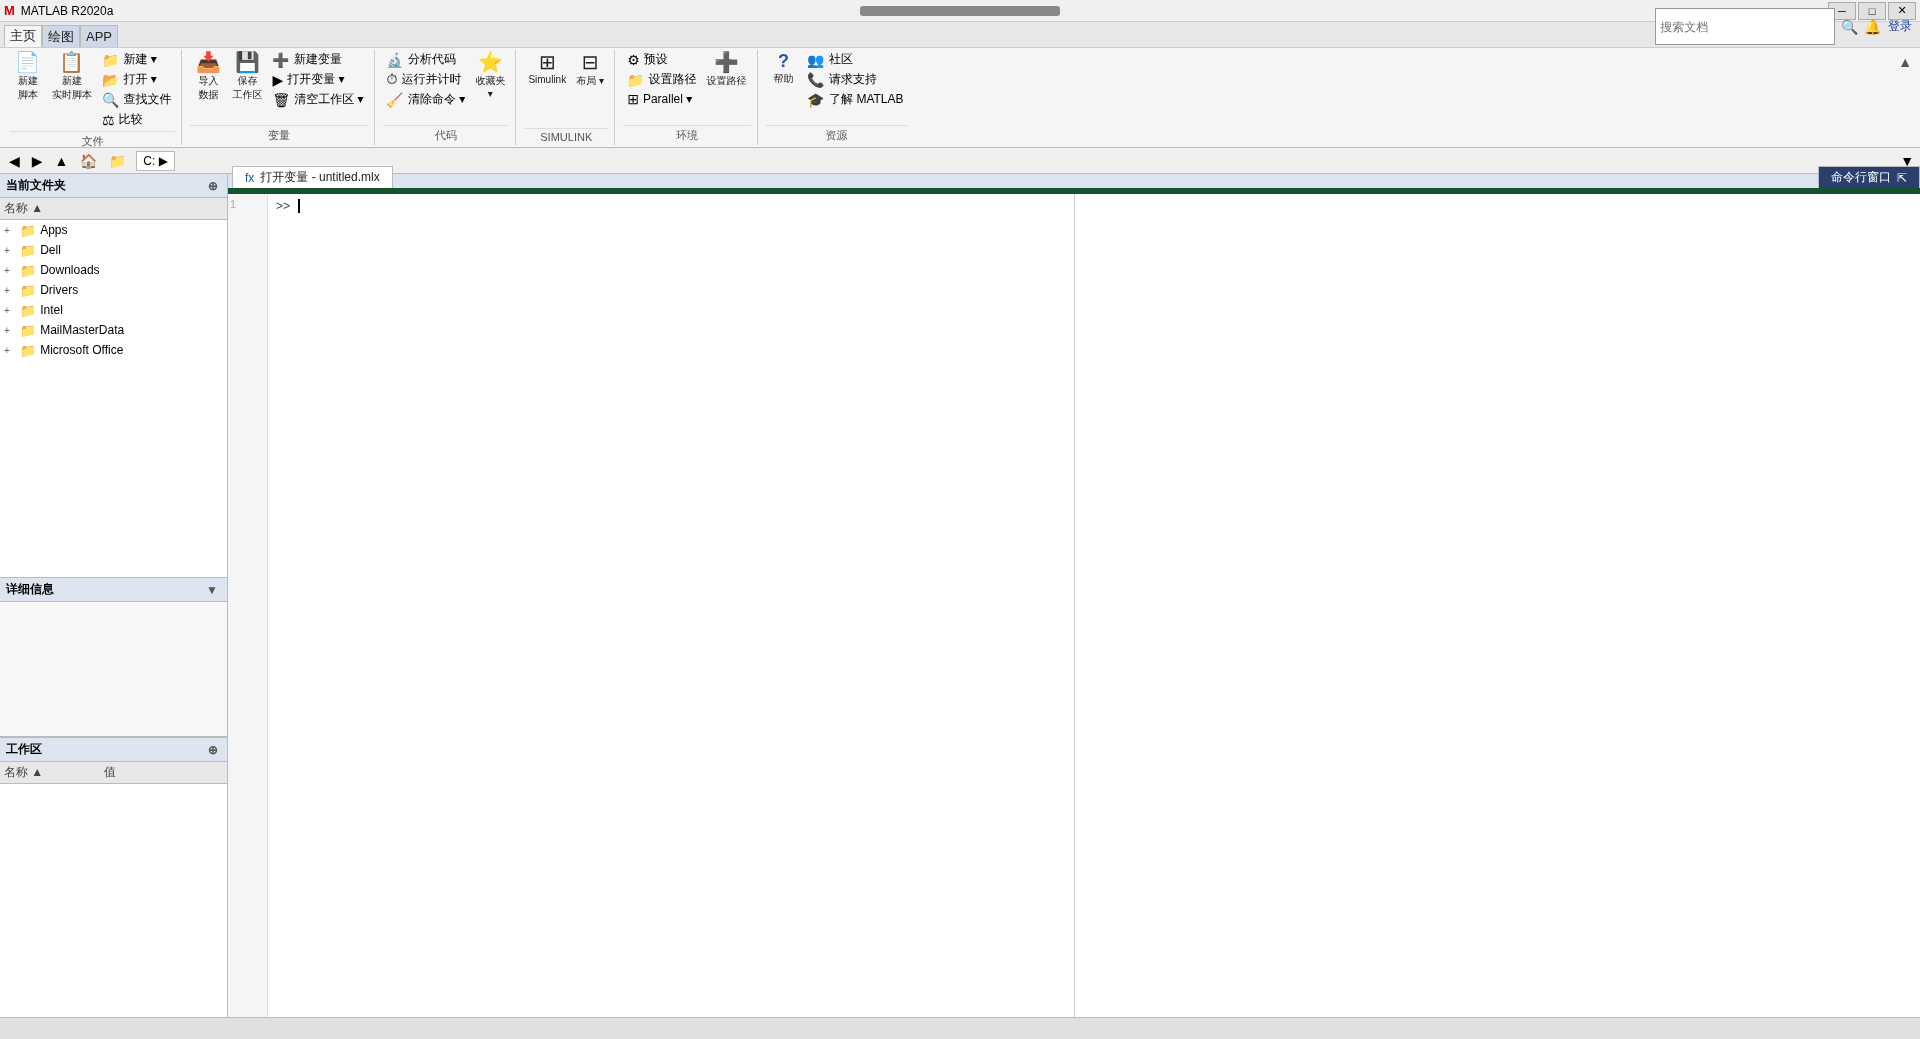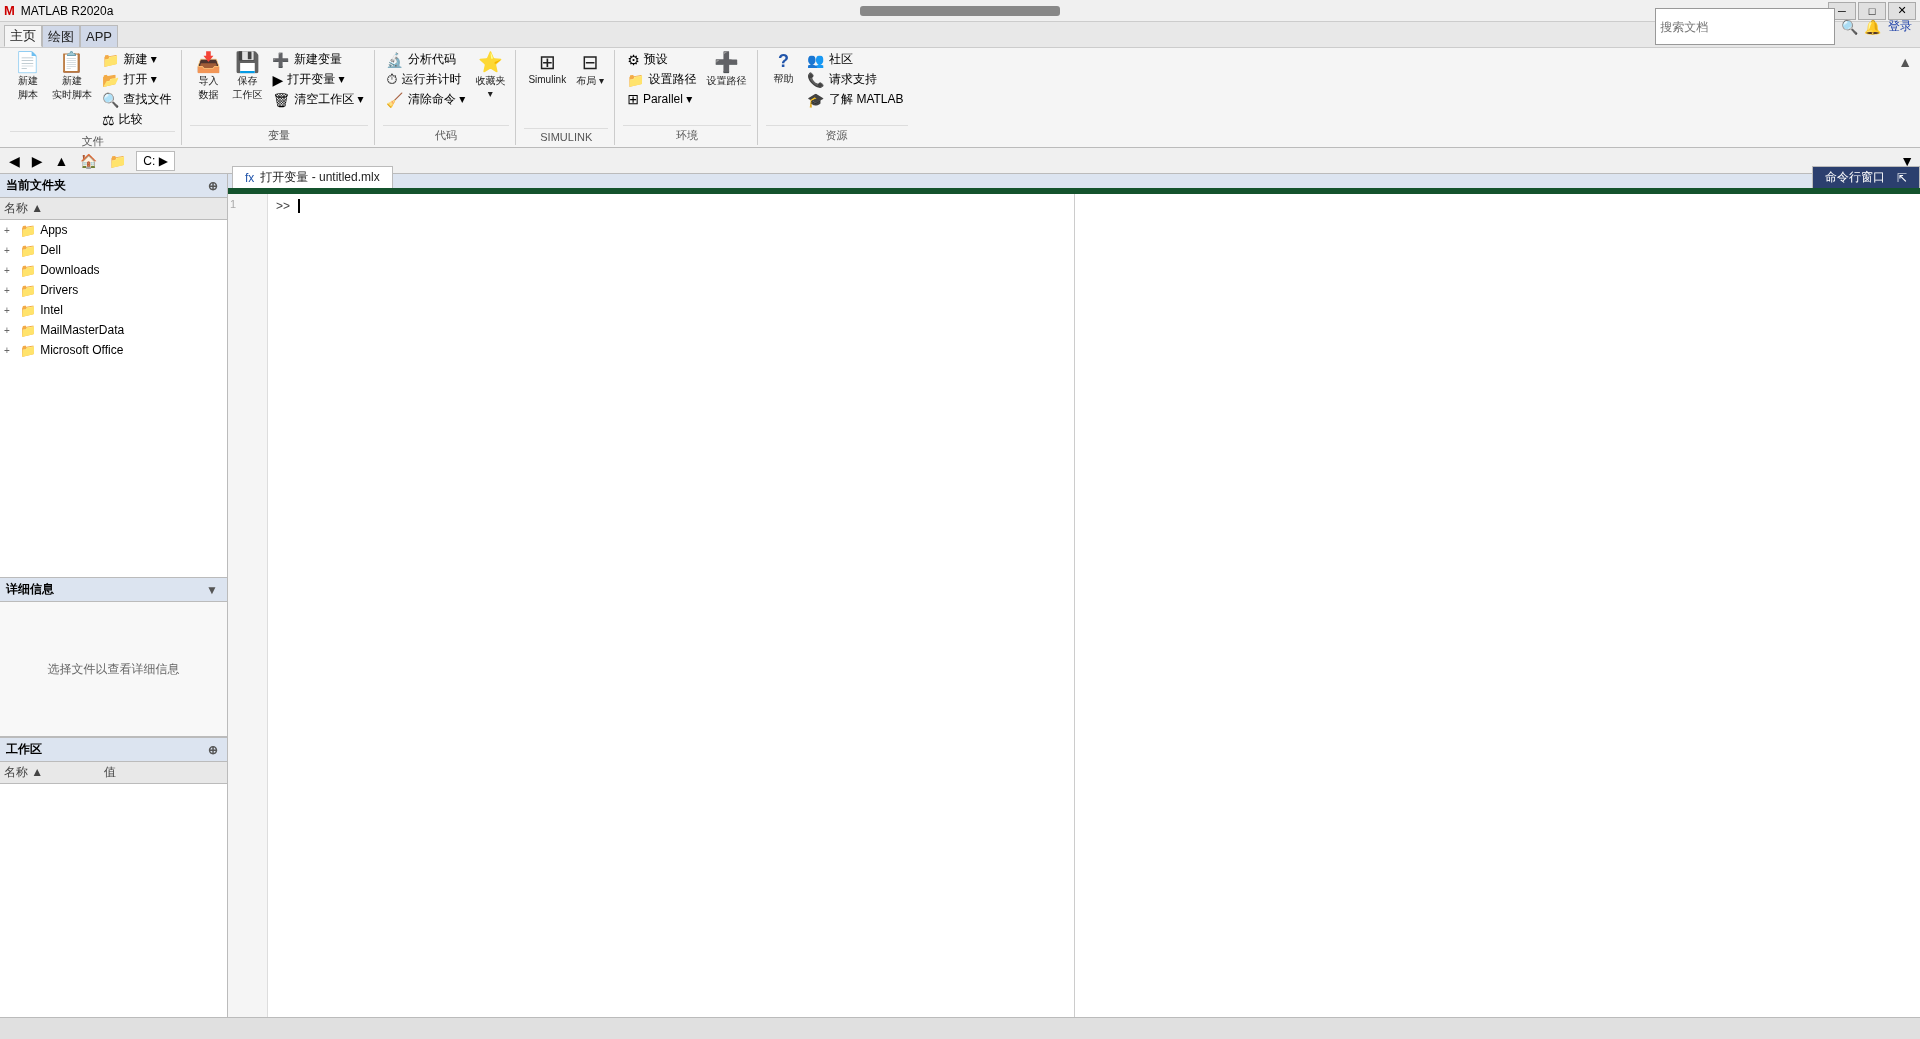--- a/index.html
+++ b/index.html
@@ -191,21 +191,21 @@
       border-bottom: none; cursor: pointer; display: flex; align-items: center;
       font-size: 12px; color: #222; gap: 6px;
     }
     .editor-tab.active { background: white; }
     .editor-tab-icon { font-size: 12px; color: #2255aa; }
 
     
     .cmd-tab {
       height: 22px; padding: 0 12px; background: #2b3f6e; border: 1px solid #bbb;
       border-bottom: none; cursor: pointer; display: flex; align-items: center;
-      font-size: 12px; color: white; gap: 12px; margin-left: auto; margin-right: 0;
+      font-size: 12px; color: white; gap: 6px; margin-left: auto; margin-right: 0;
     }
 
     
     #editor-content {
       flex: 1; background: white; position: relative;
       display: flex; flex-direction: column;
     }
     .cursor-blink {
       display: inline-block; width: 2px; height: 14px; background: black;
       animation: blink 1s step-end infinite; vertical-align: text-bottom;
@@ -477,23 +477,20 @@
       <span>Microsoft Office</span>
     </div>
         </div>
     </div>
 
     <div id="details-panel">
       <div id="details-header">
         <span>详细信息</span>
         <span class="icon-add-btn">▼</span>
       </div>
-      <div id="details-body">
-        <span>选择文件以查看详细信息</span>
-      </div>
     </div>
 
     <div id="workspace-panel">
       <div id="workspace-header">
         <span>工作区</span>
         <span class="icon-add-btn">⊕</span>
       </div>
       <div id="workspace-table-header">
         <span class="ws-col-name">名称 ▲</span>
         <span class="ws-col-val">值</span>

